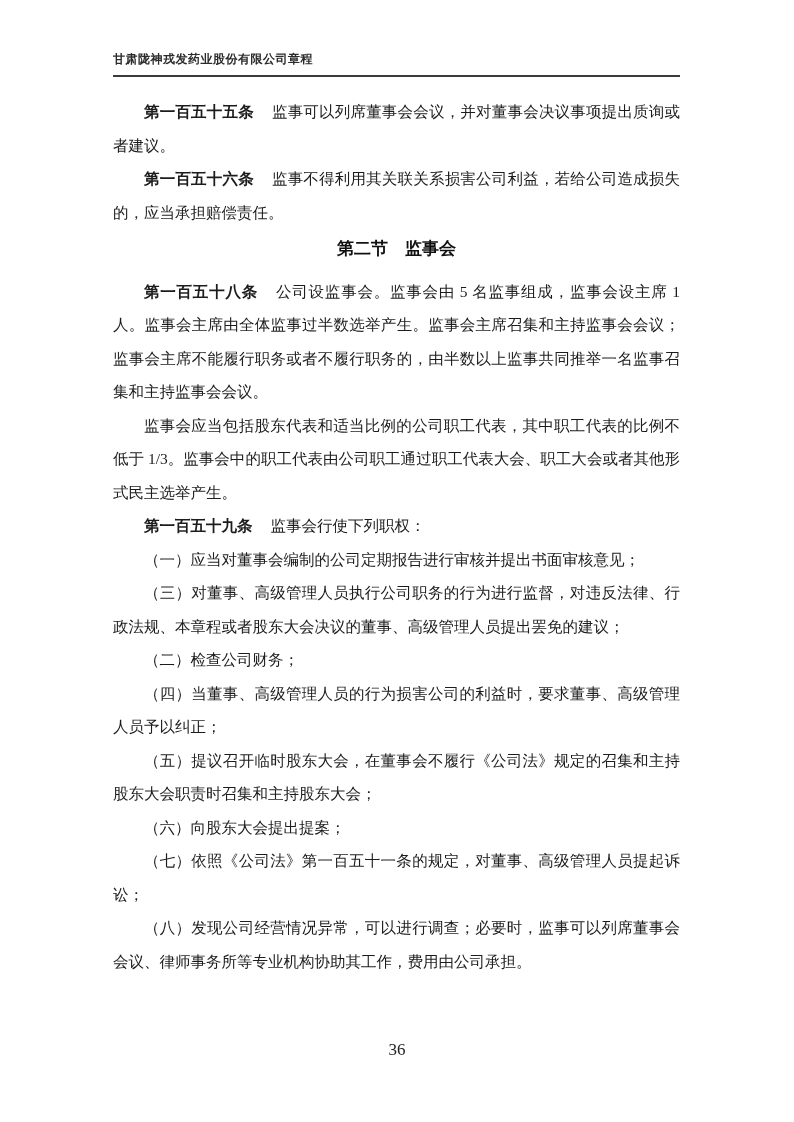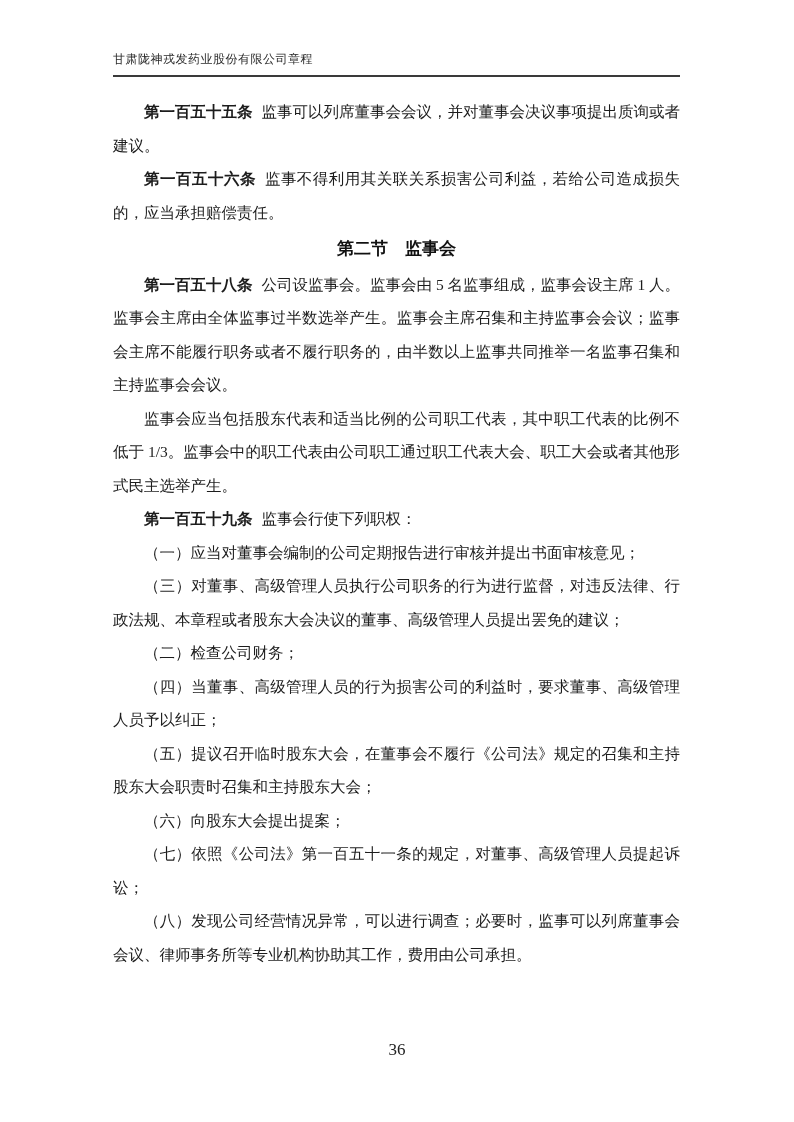--- a/index.html
+++ b/index.html
@@ -23,45 +23,46 @@
   .doc-header {
     position: absolute;
     left: 113px;
     right: 114px;
     top: 51px;
     font-size: 12px;
     letter-spacing: 0.5px;
     color: #2b2b2b;
     padding-bottom: 7px;
     border-bottom: 2px solid #3a3a3a;
+    font-weight: bold;
   }
   .doc-body {
     position: absolute;
     left: 113px;
     right: 114px;
     top: 95px;
     font-size: 15.5px;
     line-height: 33.5px;
     text-align: justify;
   }
   .doc-body p {
     margin: 0;
     text-indent: 2em;
   }
   .term {
     font-weight: bold;
-    margin-right: 9px;
+    margin-right: 18px;
     font-family: "Liberation Serif", "DejaVu Serif", serif;
   }
   .section-heading {
     font-size: 17px;
     font-weight: bold;
     text-align: center;
     text-indent: 0;
-    margin: 3px 0 2px 0;
+    margin: 3px 0 9px 0;
     line-height: 33.5px;
     color: #111111;
   }
   .page-number {
     position: absolute;
     left: 0;
     right: 0;
     bottom: 62px;
     text-align: center;
     font-size: 17px;

